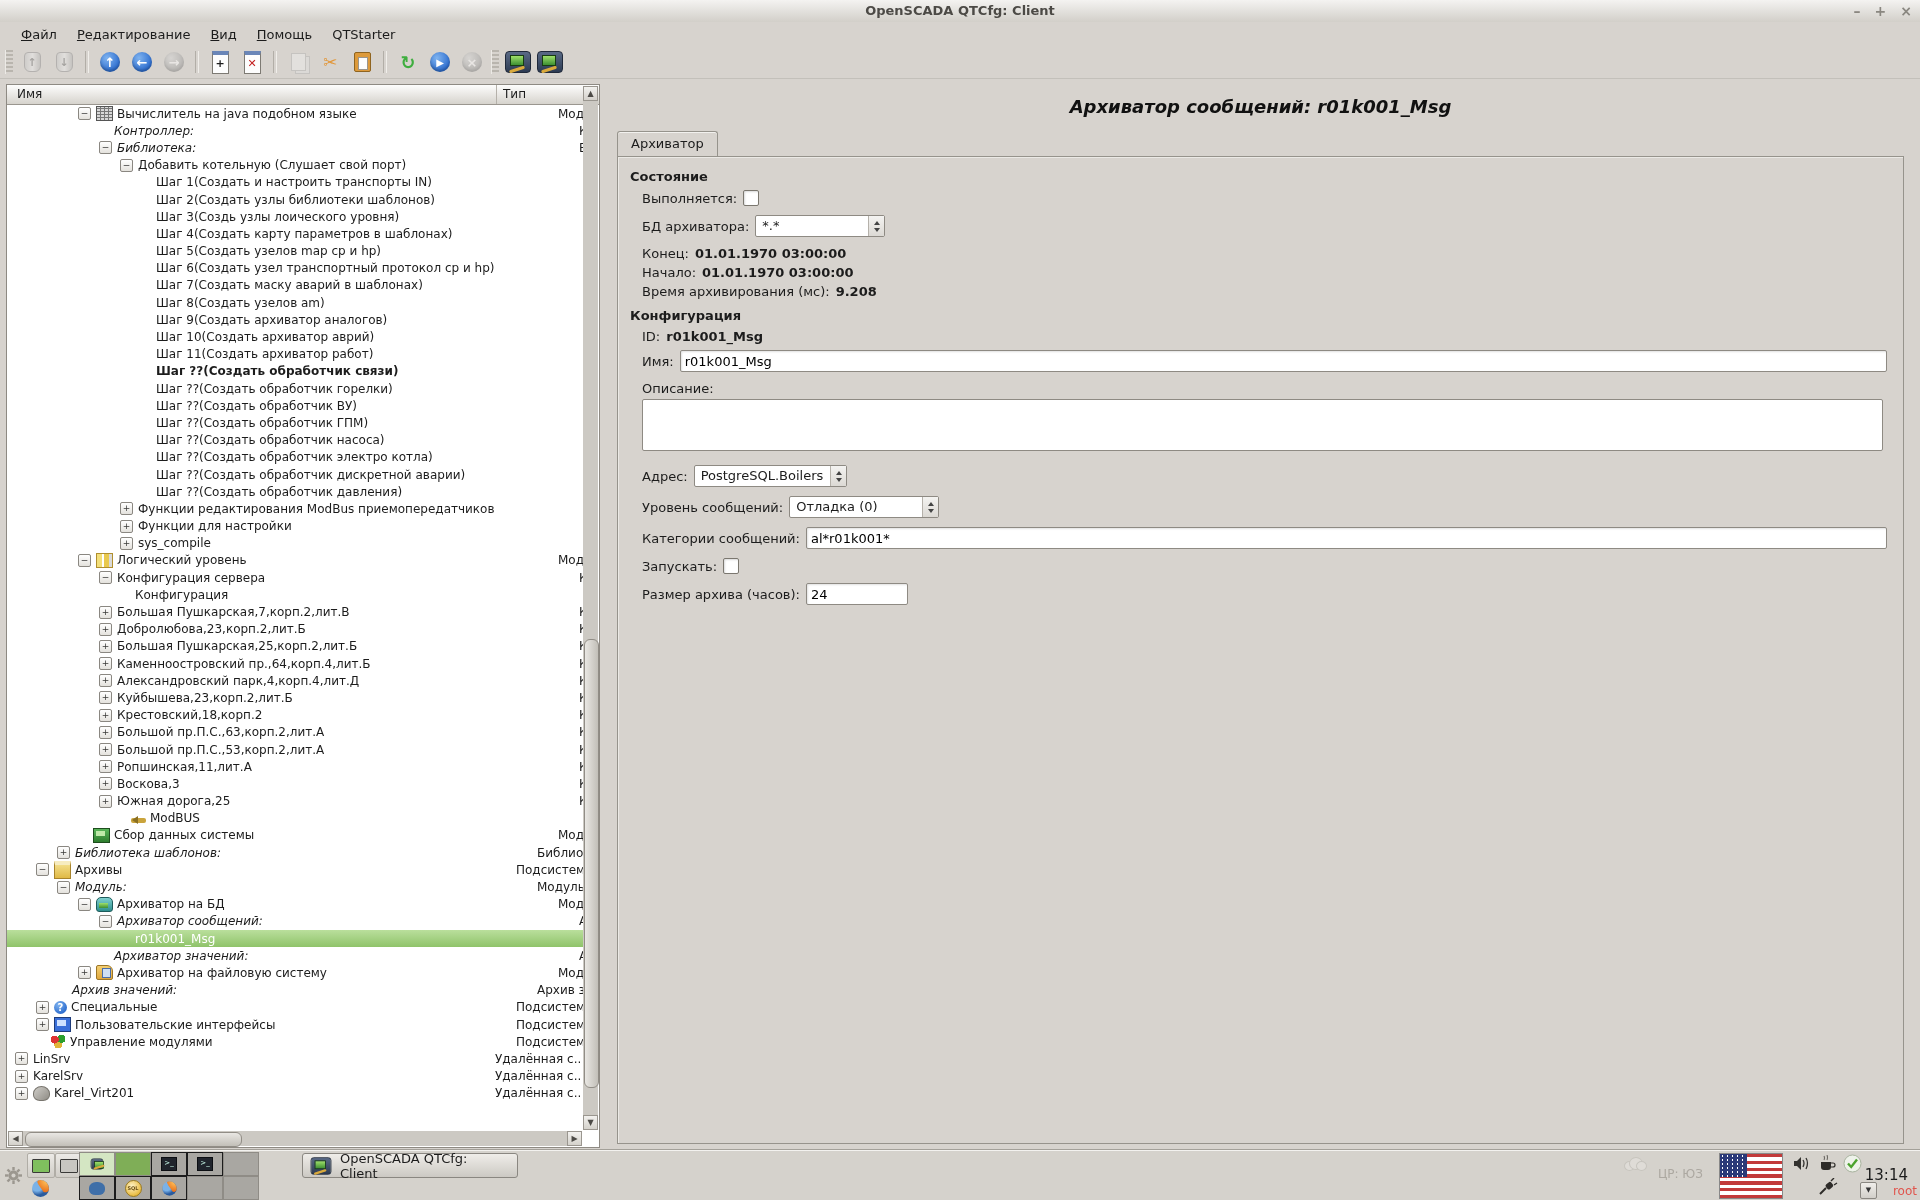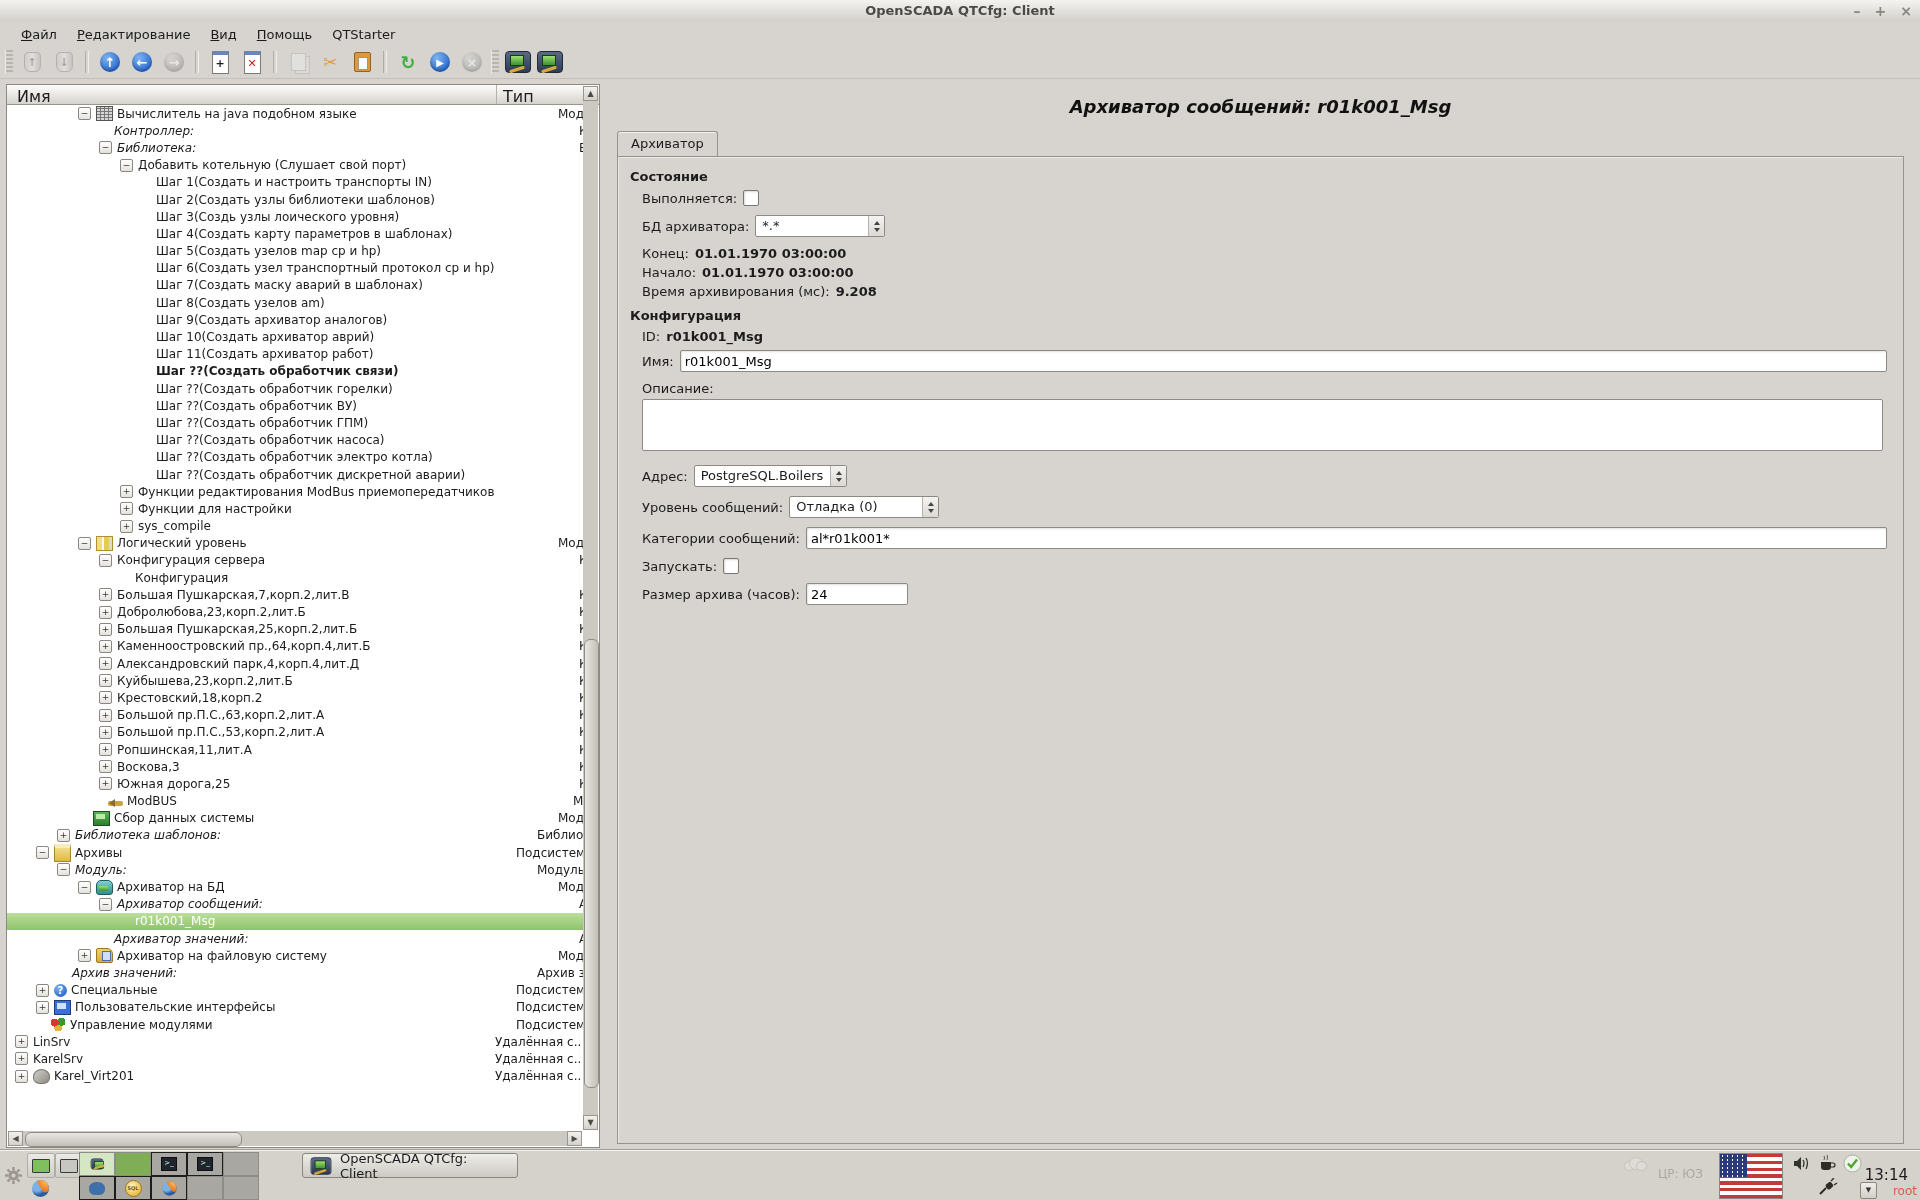--- a/index.html
+++ b/index.html
@@ -39,21 +39,21 @@
   .reload{color:#3fae3f;font-size:18px;}
   .appic{width:24px;height:20px;border-radius:4px;background:linear-gradient(#5a6a86,#2c3a52);position:relative;border:1px solid #20293a;}
   .appic:before{content:"";position:absolute;left:4px;top:3px;width:12px;height:9px;background:linear-gradient(#9fe06a,#3d8f32);border:1px solid #173d12;}
   .appic:after{content:"";position:absolute;left:3px;bottom:1px;width:16px;height:3px;background:#d9a93c;transform:rotate(-18deg);border-radius:2px;}
   .dim{opacity:.45;filter:grayscale(100%);}
   
   .main{position:absolute;left:0;top:78px;width:1920px;height:1072px;}
   .treepanel{position:absolute;left:6px;top:6px;width:592px;height:1062px;background:#fff;
     border:1px solid #8e8a83;}
   .thead{display:flex;height:19px;background:linear-gradient(#fdfdfc,#d6d3cd);
-    border-bottom:1px solid #9a968f;font-size:16px;}
+    border-bottom:1px solid #9a968f;font-size:12px;}
   .thead .hname{width:479px;padding:2px 0 0 10px;border-right:1px solid #b5b1aa;}
   .thead .htype{flex:1;padding:2px 0 0 6px;}
   .rows{position:absolute;left:0;top:20px;right:16px;bottom:16px;overflow:hidden;}
   .trow{display:flex;height:17.2px;align-items:center;font-size:12px;white-space:nowrap;}
   .trow .tname{width:473px;overflow:hidden;display:flex;align-items:center;flex:none;}
   .trow .ttype{flex:1;padding-left:7px;overflow:hidden;}
   .trow.sel{background:linear-gradient(#badf9c,#8fc36a);color:#fff;}
   .exp{width:11px;height:11px;flex:none;border:1px solid #8a8781;border-radius:2px;margin-right:3px;
     background:linear-gradient(#ffffff,#e4e2dd);font-size:9px;line-height:10px;text-align:center;color:#3a3a38;}
   .expsp{width:15px;flex:none;}
@@ -362,20 +362,26 @@
             <span class="tlabel">Шаг ??(Создать обработчик электро котла)</span>
           </div>
         </div>
         <div class="trow">
           <div class="tname" style="padding-left: 134px;">
             <span class="expsp"></span>
             <span class="tlabel">Шаг ??(Создать обработчик дискретной аварии)</span>
           </div>
         </div>
         <div class="trow">
+          <div class="tname" style="padding-left: 134px;">
+            <span class="expsp"></span>
+            <span class="tlabel">Шаг ??(Создать обработчик давления)</span>
+          </div>
+        </div>
+        <div class="trow">
           <div class="tname" style="padding-left: 113px;">
             <span class="exp">+</span>
             <span style="width: 2px; flex: 0 0 auto;"></span>
             <span class="tlabel">Функции редактирования ModBus приемопередатчиков</span>
           </div>
         </div>
         <div class="trow">
           <div class="tname" style="padding-left: 113px;">
             <span class="exp">+</span>
             <span style="width: 2px; flex: 0 0 auto;"></span>
@@ -502,21 +508,21 @@
         </div>
         <div class="trow">
           <div class="tname" style="padding-left: 92px;">
             <span class="exp">+</span>
             <span style="width: 2px; flex: 0 0 auto;"></span>
             <span class="tlabel">Южная дорога,25</span>
           </div>
           <div class="ttype">Контроллер</div>
         </div>
         <div class="trow">
-          <div class="tname" style="padding-left: 86px;">
+          <div class="tname" style="padding-left: 109px;">
             <span class="expsp"></span>
             <span class="ticon ti-modbus"></span>
             <span class="tlabel">ModBUS</span>
           </div>
           <div class="ttype">Модуль</div>
         </div>
         <div class="trow">
           <div class="tname" style="padding-left: 71px;">
             <span class="expsp"></span>
             <span class="ticon ti-sysdata"></span>

